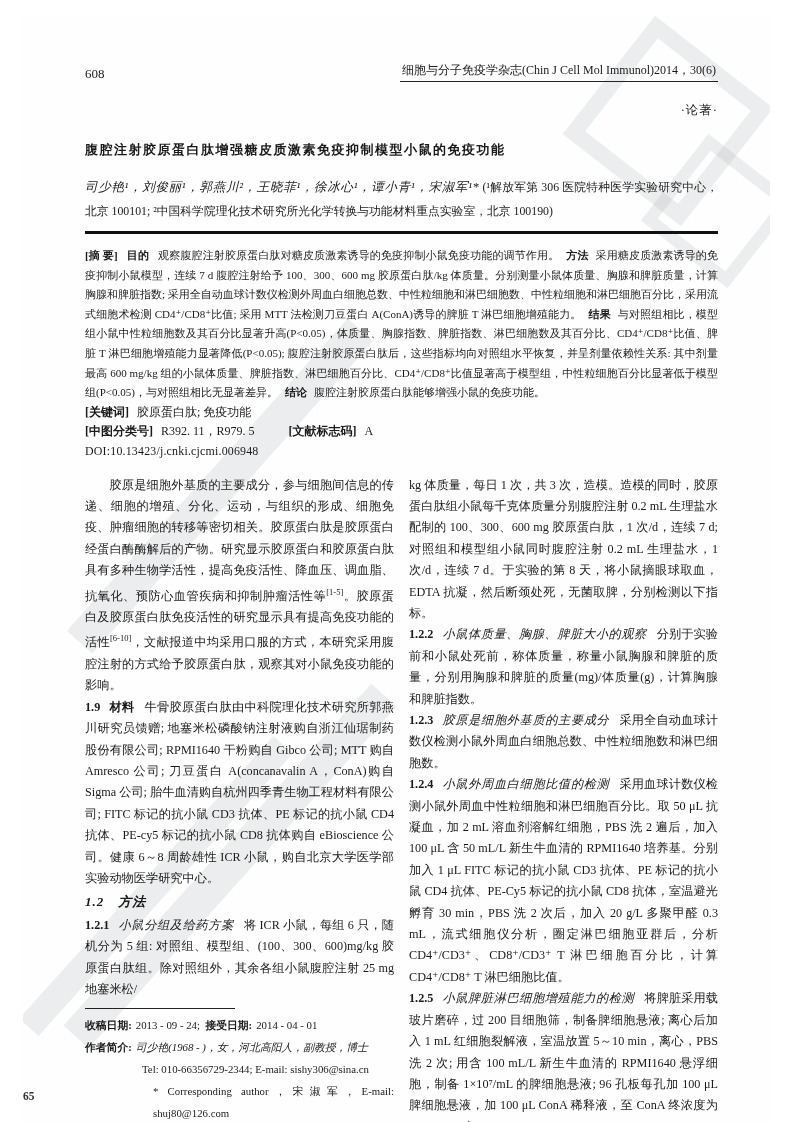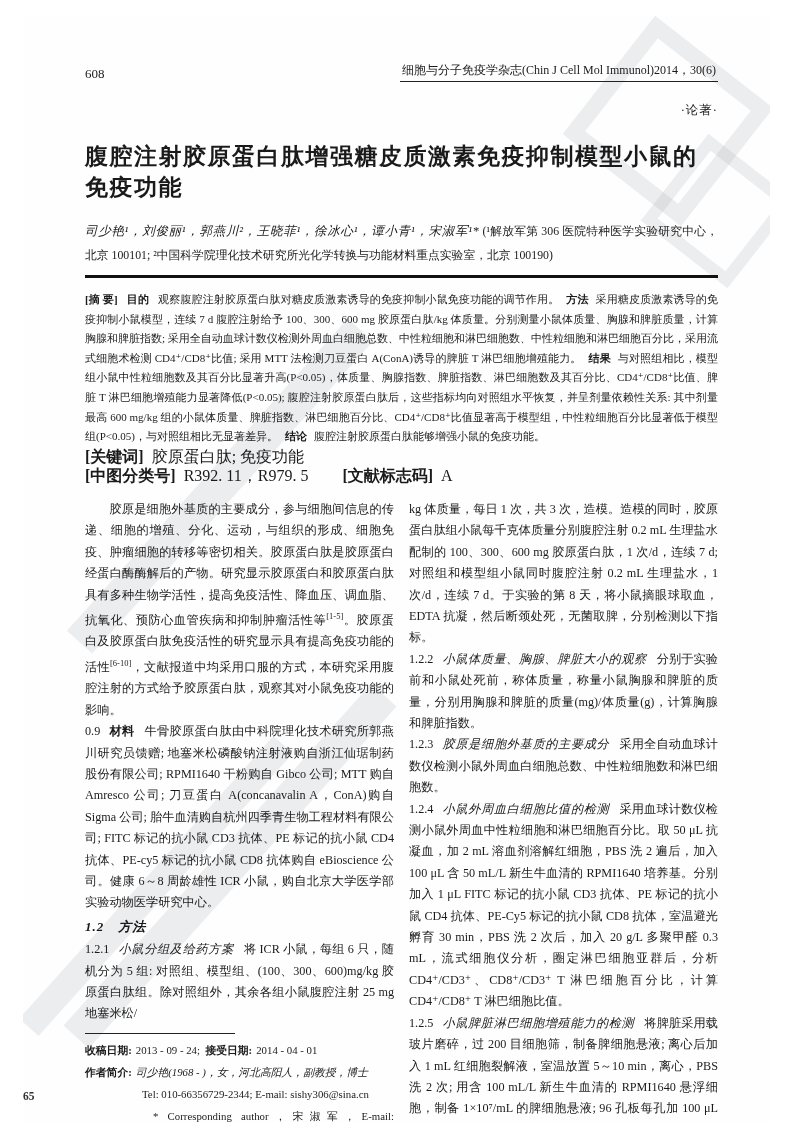--- a/index.html
+++ b/index.html
@@ -20,44 +20,44 @@
   .wm-sq { border: 16px solid #9aa0a6; width: 150px; height: 150px; transform: rotate(38deg); }
   .wm-bar { background: #9aa0a6; width: 34px; height: 420px; transform: rotate(42deg); }
 
   
   .hrow { display: flex; justify-content: space-between; align-items: flex-end; }
   .pg-top { font-size: 13px; }
   .journal { font-size: 12px; border-bottom: 1px solid #222; padding: 0 2px 2px 2px; }
   .hrow2 { display: flex; justify-content: flex-end; margin-top: 20px; font-size: 12.5px; }
   .art-type { letter-spacing: 1px; }
 
-  .title { margin-top: 22px; font-size: 23px; font-weight: bold; letter-spacing: 1.5px; }
+  .title { margin-top: 22px; font-size: 13px; font-weight: bold; letter-spacing: 1.5px; }
 
   .authors { margin-top: 16px; font-size: 12.5px; line-height: 24px; text-align: justify; }
   .authors .names { font-style: italic; letter-spacing: 0.5px; }
   .authors .affil { font-size: 11.8px; }
 
   .rule { margin-top: 8px; height: 3px; background: #111; }
 
   .abstract { margin-top: 12px; font-size: 11px; line-height: 19.6px; text-align: justify; }
   .abstract b.seg { margin: 0 7px; }
   .abstract b.first { margin-left: 0; margin-right: 9px; }
 
-  .kline { font-size: 16px; line-height: 19.6px; }
+  .kline { font-size: 12px; line-height: 19.6px; }
   .kline b { margin-right: 8px; }
   .kline .gap { display: inline-block; width: 34px; }
   .doi { font-size: 11.9px; line-height: 19.6px; letter-spacing: 0.2px; }
 
   .cols { display: flex; gap: 15px; margin-top: 13px; justify-content: space-between; }
   .col { width: 332px; font-size: 12.2px; line-height: 21.4px; text-align: justify; }
   .col p.ind { text-indent: 2em; }
   sup { font-size: 8.5px; }
   .h1 { font-size: 13.8px; font-weight: bold; margin: 9px 0 6px 0; letter-spacing: 1px; }
   .h2 { font-size: 13px; font-weight: bold; margin: 2px 0; letter-spacing: 1px; font-style: italic; }
-  .snum { font-weight: normal; margin-right: 9px; }
+  .snum { font-weight: bold; margin-right: 9px; }
   .slabel { font-style: italic; margin-right: 10px; letter-spacing: 0.5px; }
   .blabel { font-weight: bold; margin-right: 10px; }
 
   .footnotes { margin-top: 8px; font-size: 10.8px; line-height: 22px; }
   .foot-rule { width: 150px; border-top: 1.5px solid #222; margin-bottom: 5px; }
   .footnotes b { margin-right: 4px; }
   .footnotes .it { font-style: italic; }
   .fn-ind1 { padding-left: 57px; }
   .fn-ind2 { padding-left: 68px; }
 
@@ -99,28 +99,29 @@
     </p>
 
     <div class="kline">
       <b>[关键词]</b><span>胶原蛋白肽; 免疫功能</span>
     </div>
 
     <div class="kline">
       <b>[中图分类号]</b><span>R392. 11，R979. 5</span><span class="gap"></span><b>[文献标志码]</b><span>A</span>
     </div>
 
+    <div class="doi">DOI:10.13423/j.cnki.cjcmi.006948</div>
 
     <div class="cols">
 
       <div class="col">
         <p class="ind"><span>胶原是细胞外基质的主要成分，参与细胞间信息的传递、细胞的增殖、分化、运动，与组织的形成、细胞免疫、肿瘤细胞的转移等密切相关。胶原蛋白肽是胶原蛋白经蛋白酶酶解后的产物。研究显示胶原蛋白和胶原蛋白肽具有多种生物学活性，提高免疫活性、降血压、调血脂、抗氧化、预防心血管疾病和抑制肿瘤活性等</span><sup>[1-5]</sup><span>。胶原蛋白及胶原蛋白肽免疫活性的研究显示具有提高免疫功能的活性</span><sup>[6-10]</sup><span>，文献报道中均采用口服的方式，本研究采用腹腔注射的方式给予胶原蛋白肽，观察其对小鼠免疫功能的影响。</span></p>
 
 
-        <p><span class="snum">0.9</span><span class="blabel">材料</span><span>牛骨胶原蛋白肽由中科院理化技术研究所郭燕川研究员馈赠; 地塞米松磷酸钠注射液购自浙江仙琚制药股份有限公司; RPMI1640 干粉购自 Gibco 公司; MTT 购自 Amresco 公司; 刀豆蛋白 A(concanavalin A，ConA)购自 Sigma 公司; 胎牛血清购自杭州四季青生物工程材料有限公司; FITC 标记的抗小鼠 CD3 抗体、PE 标记的抗小鼠 CD4 抗体、PE-cy5 标记的抗小鼠 CD8 抗体购自 eBioscience 公司。健康 6～8 周龄雄性 ICR 小鼠，购自北京大学医学部实验动物医学研究中心。</span></p>
+        <p><span class="snum">1.9</span><span class="blabel">材料</span><span>牛骨胶原蛋白肽由中科院理化技术研究所郭燕川研究员馈赠; 地塞米松磷酸钠注射液购自浙江仙琚制药股份有限公司; RPMI1640 干粉购自 Gibco 公司; MTT 购自 Amresco 公司; 刀豆蛋白 A(concanavalin A，ConA)购自 Sigma 公司; 胎牛血清购自杭州四季青生物工程材料有限公司; FITC 标记的抗小鼠 CD3 抗体、PE 标记的抗小鼠 CD4 抗体、PE-cy5 标记的抗小鼠 CD8 抗体购自 eBioscience 公司。健康 6～8 周龄雄性 ICR 小鼠，购自北京大学医学部实验动物医学研究中心。</span></p>
 
         <div class="h2">1.2　方法</div>
 
         <p><span class="snum">1.2.1</span><span class="slabel">小鼠分组及给药方案</span><span>将 ICR 小鼠，每组 6 只，随机分为 5 组: 对照组、模型组、(100、300、600)mg/kg 胶原蛋白肽组。除对照组外，其余各组小鼠腹腔注射 25 mg 地塞米松/</span></p>
 
         <div class="footnotes">
           <div class="foot-rule"></div>
           <div><b>收稿日期:</b><span>2013 - 09 - 24;</span>&nbsp;&nbsp;<b>接受日期:</b><span>2014 - 04 - 01</span></div>
           <div><b>作者简介:</b><span class="it">司少艳(1968 - )，女，河北高阳人，副教授，博士</span></div>
           <div class="fn-ind1">Tel: 010-66356729-2344; E-mail: sishy306@sina.cn</div>

